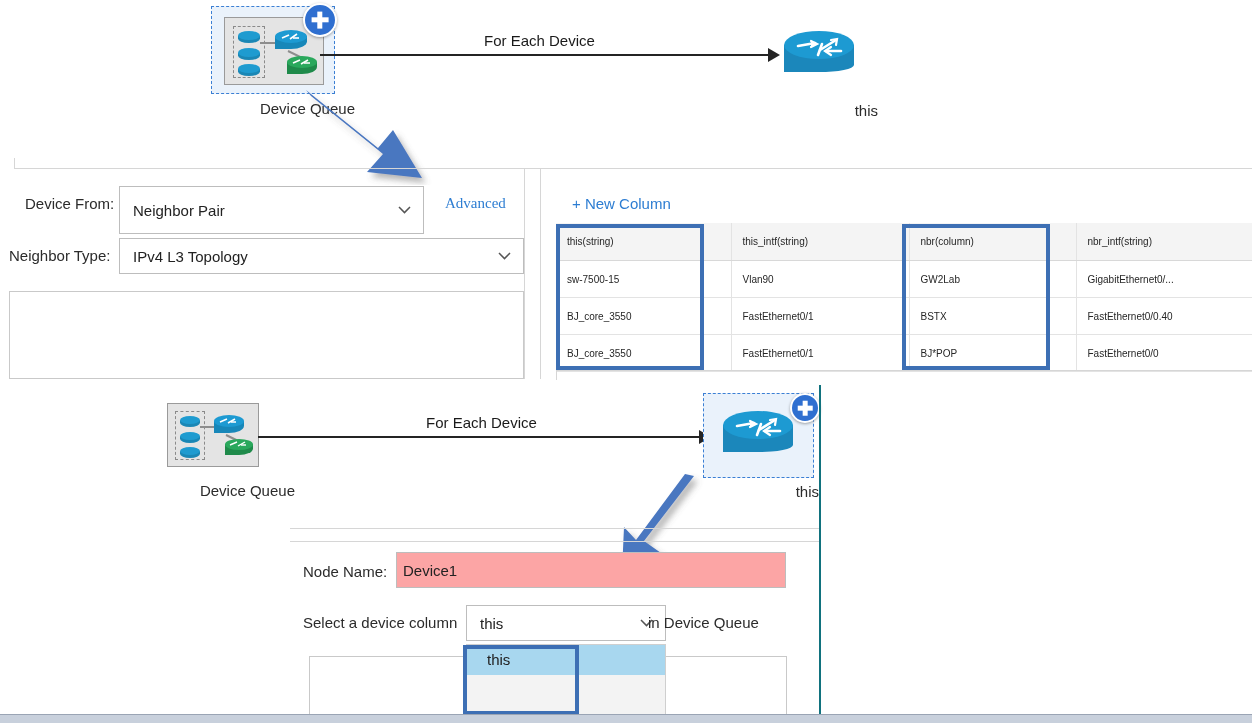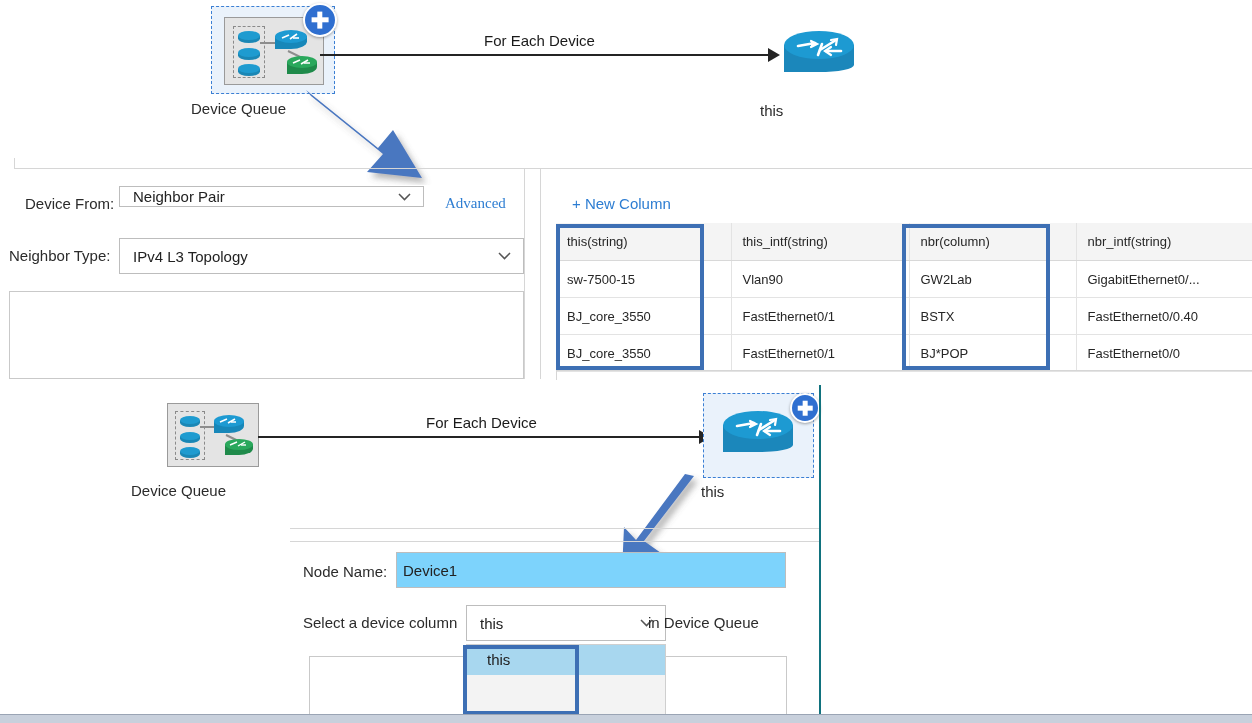--- a/index.html
+++ b/index.html
@@ -18,21 +18,21 @@
 
   
   .lbl {
     font-size: 15px;
     color: #2b2b2b;
     white-space: nowrap;
   }
   .node-caption {
     font-size: 15px;
     color: #2b2b2b;
-    text-align: left;
+    text-align: right;
     white-space: nowrap;
   }
   .edge-label {
     font-size: 15px;
     color: #1a1a1a;
     white-space: nowrap;
   }
 
   
   .dq-sel {
@@ -134,21 +134,21 @@
   .select .caret {
     position: absolute;
     right: 12px; top: 50%;
     width: 13px; height: 8px;
     transform: translateY(-50%);
   }
   .textbox {
     position: absolute;
     box-sizing: border-box;
     border: 1px solid #bdbdbd;
-    background: #7dd3fc;
+    background: #fca5a5;
     font-size: 15px;
     color: #222;
     display: flex;
     align-items: center;
     padding-left: 6px;
   }
   .emptybox {
     position: absolute;
     box-sizing: border-box;
     border: 1px solid #c9c9c9;
@@ -159,21 +159,21 @@
     font-size: 15px;
     color: #2d7dd2;
     white-space: nowrap;
     cursor: pointer;
   }
 
   
   .tbl { position: absolute; border-collapse: collapse; table-layout: fixed; }
   .tbl th, .tbl td {
     font-weight: normal;
-    font-size: 13px;
+    font-size: 10px;
     color: #262626;
     text-align: left;
     padding: 0 0 0 11px;
     height: 36px;
     border-bottom: 1px solid #e3e3e3;
     border-right: 1px solid #e3e3e3;
     white-space: nowrap;
     overflow: hidden;
   }
   .tbl th {
@@ -289,21 +289,21 @@
     </defs>
     <g filter="url(#sh1)" fill="#4a77c0">
       <path d="M24 30 L96 88 L111 70 L140 118 L85 112 L101 94 L29 36 Z"></path>
     </g>
   </svg>
 
   <div class="hrule" style="left:14px; top:168px; width:1238px;"></div>
   <div class="vrule" style="left:14px; top:158px; height:11px;"></div>
 
   <div class="abs lbl" style="left:25px; top:195px;">Device From:</div>
-  <div class="select" style="left:119px; top:186px; width:305px; height:21px;">
+  <div class="select" style="left:119px; top:186px; width:305px; height:48px;">
     <span>Neighbor Pair</span>
     <svg class="caret" viewBox="0 0 13 8">
       <path d="M1 1 L6.5 6.6 L12 1" stroke="#555" stroke-width="1.5" fill="none"></path>
     </svg>
   </div>
   <div class="link" style="left:445px; top:195px;font-family:Liberation Serif, serif;">Advanced</div>
 
   <div class="abs lbl" style="left:9px; top:247px;">Neighbor Type:</div>
   <div class="select" style="left:119px; top:238px; width:405px; height:36px;">
     <span>IPv4 L3 Topology</span>

